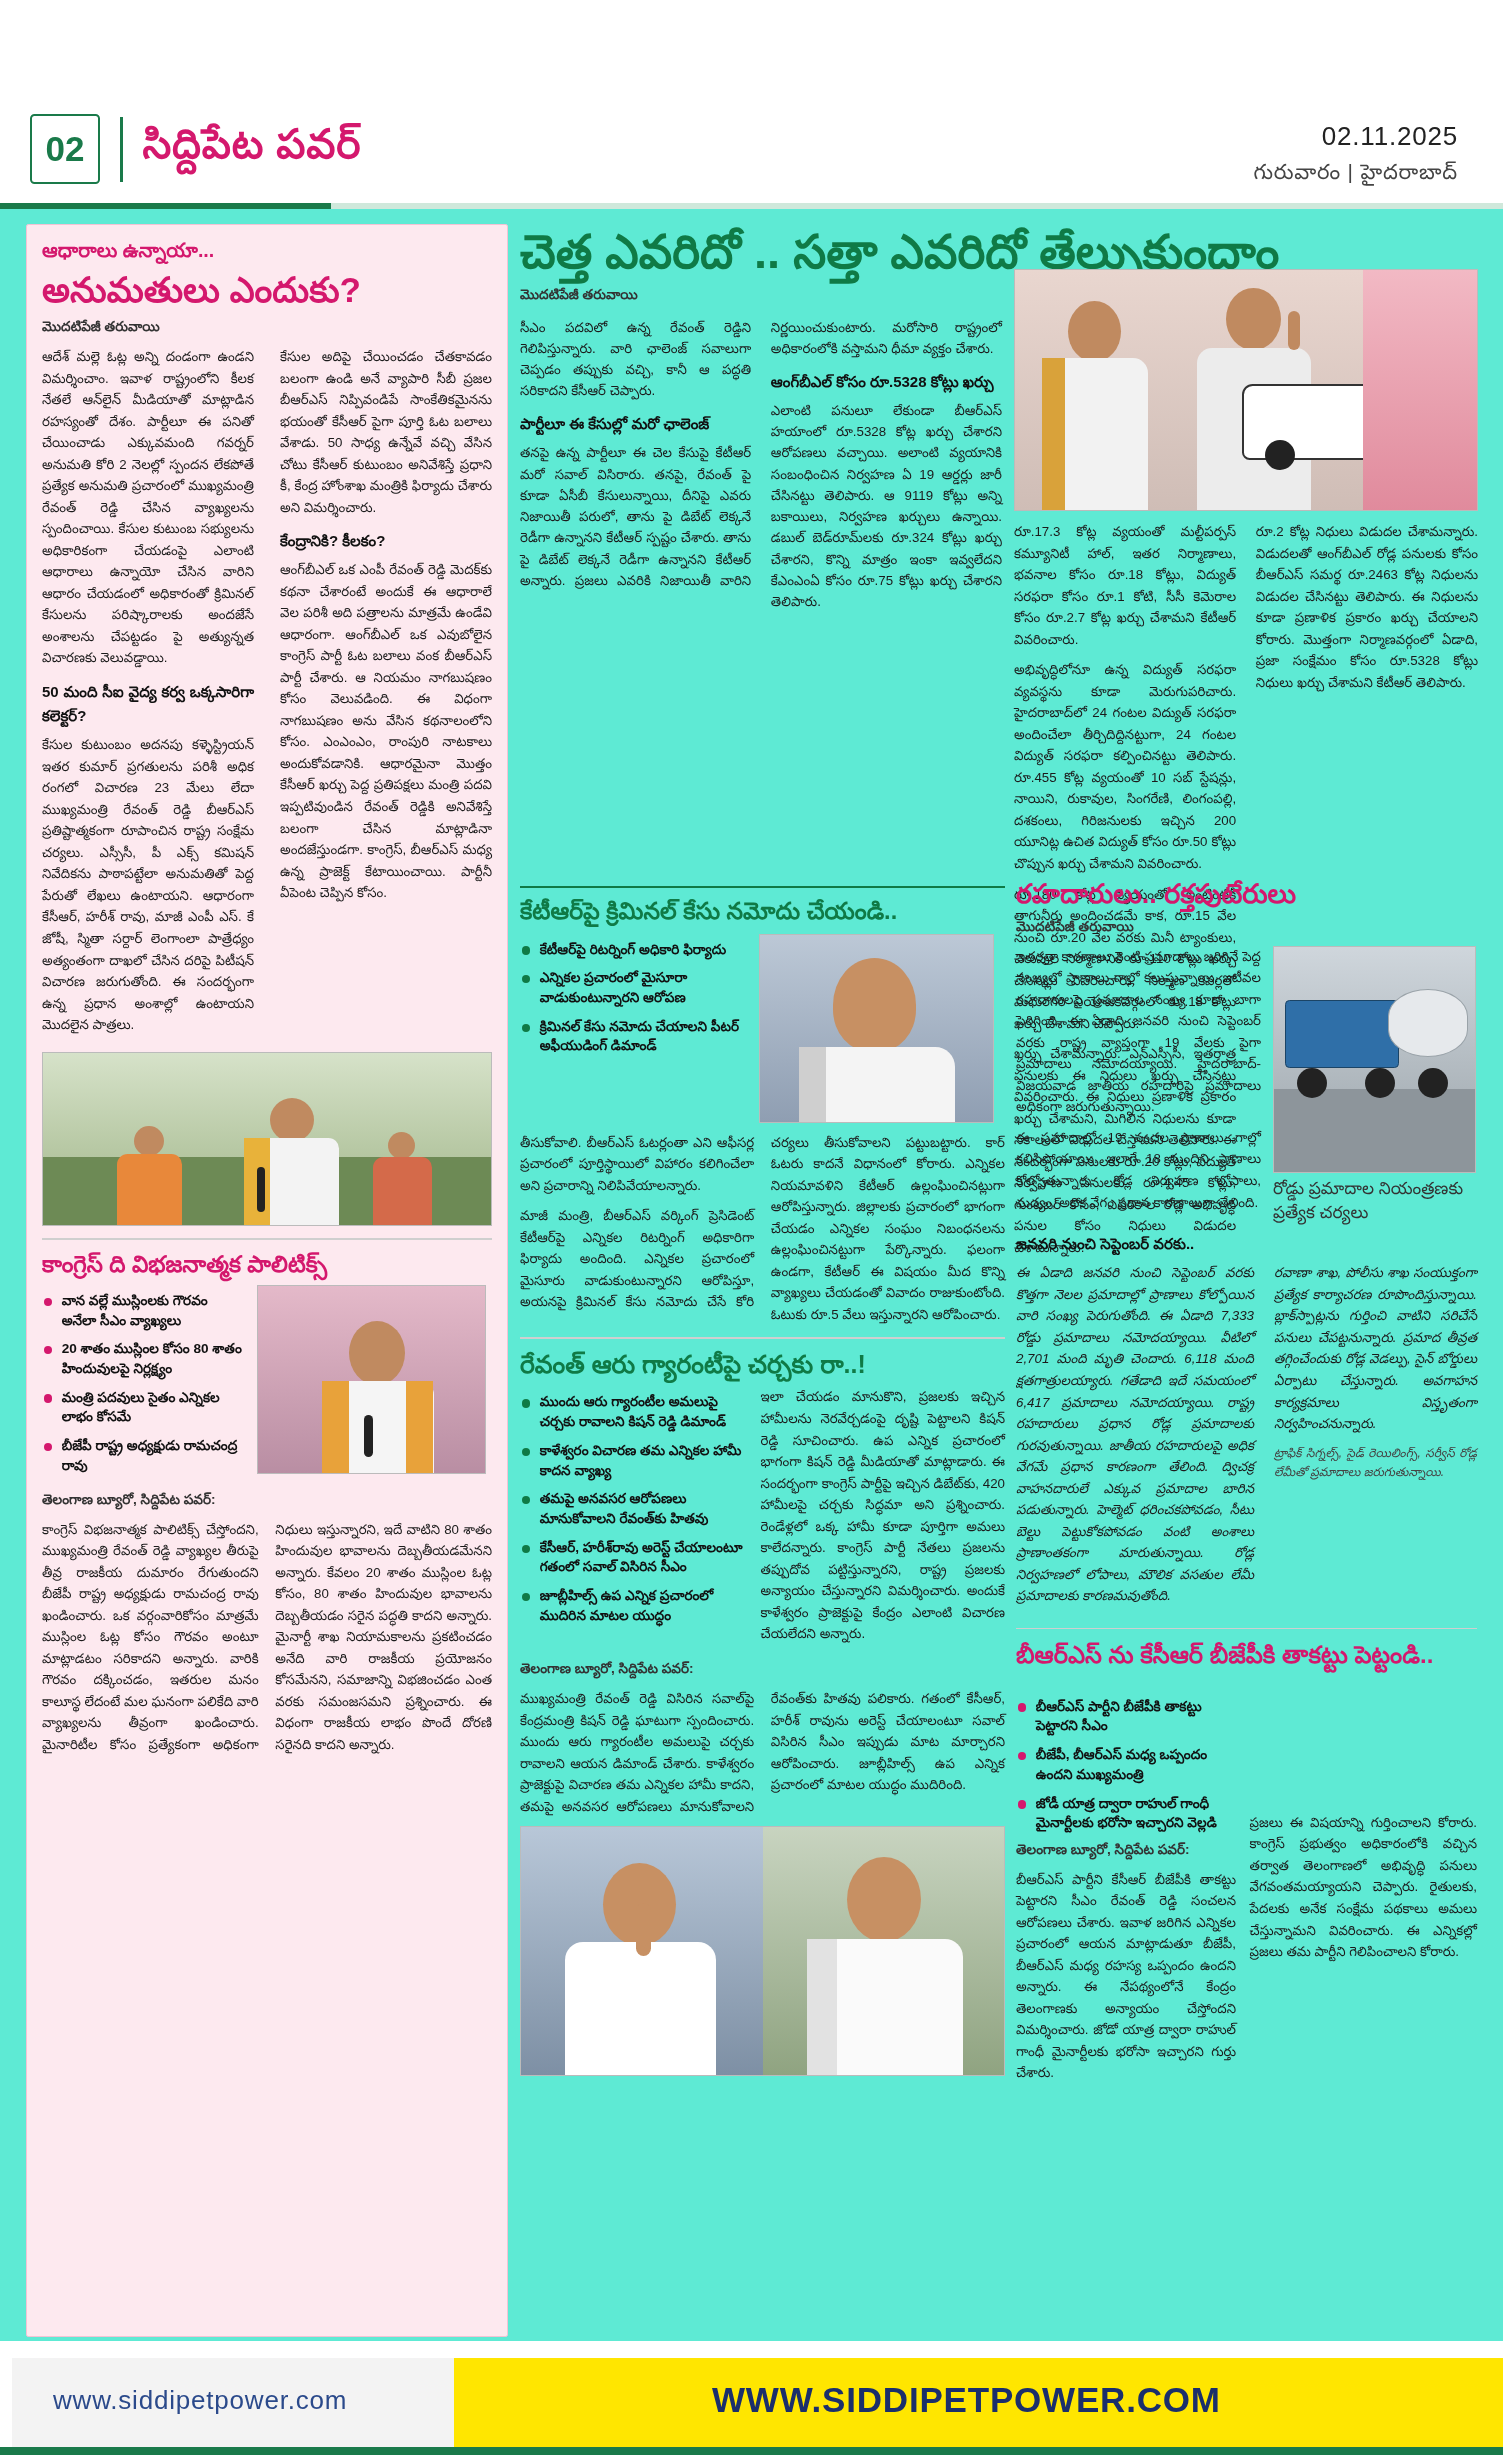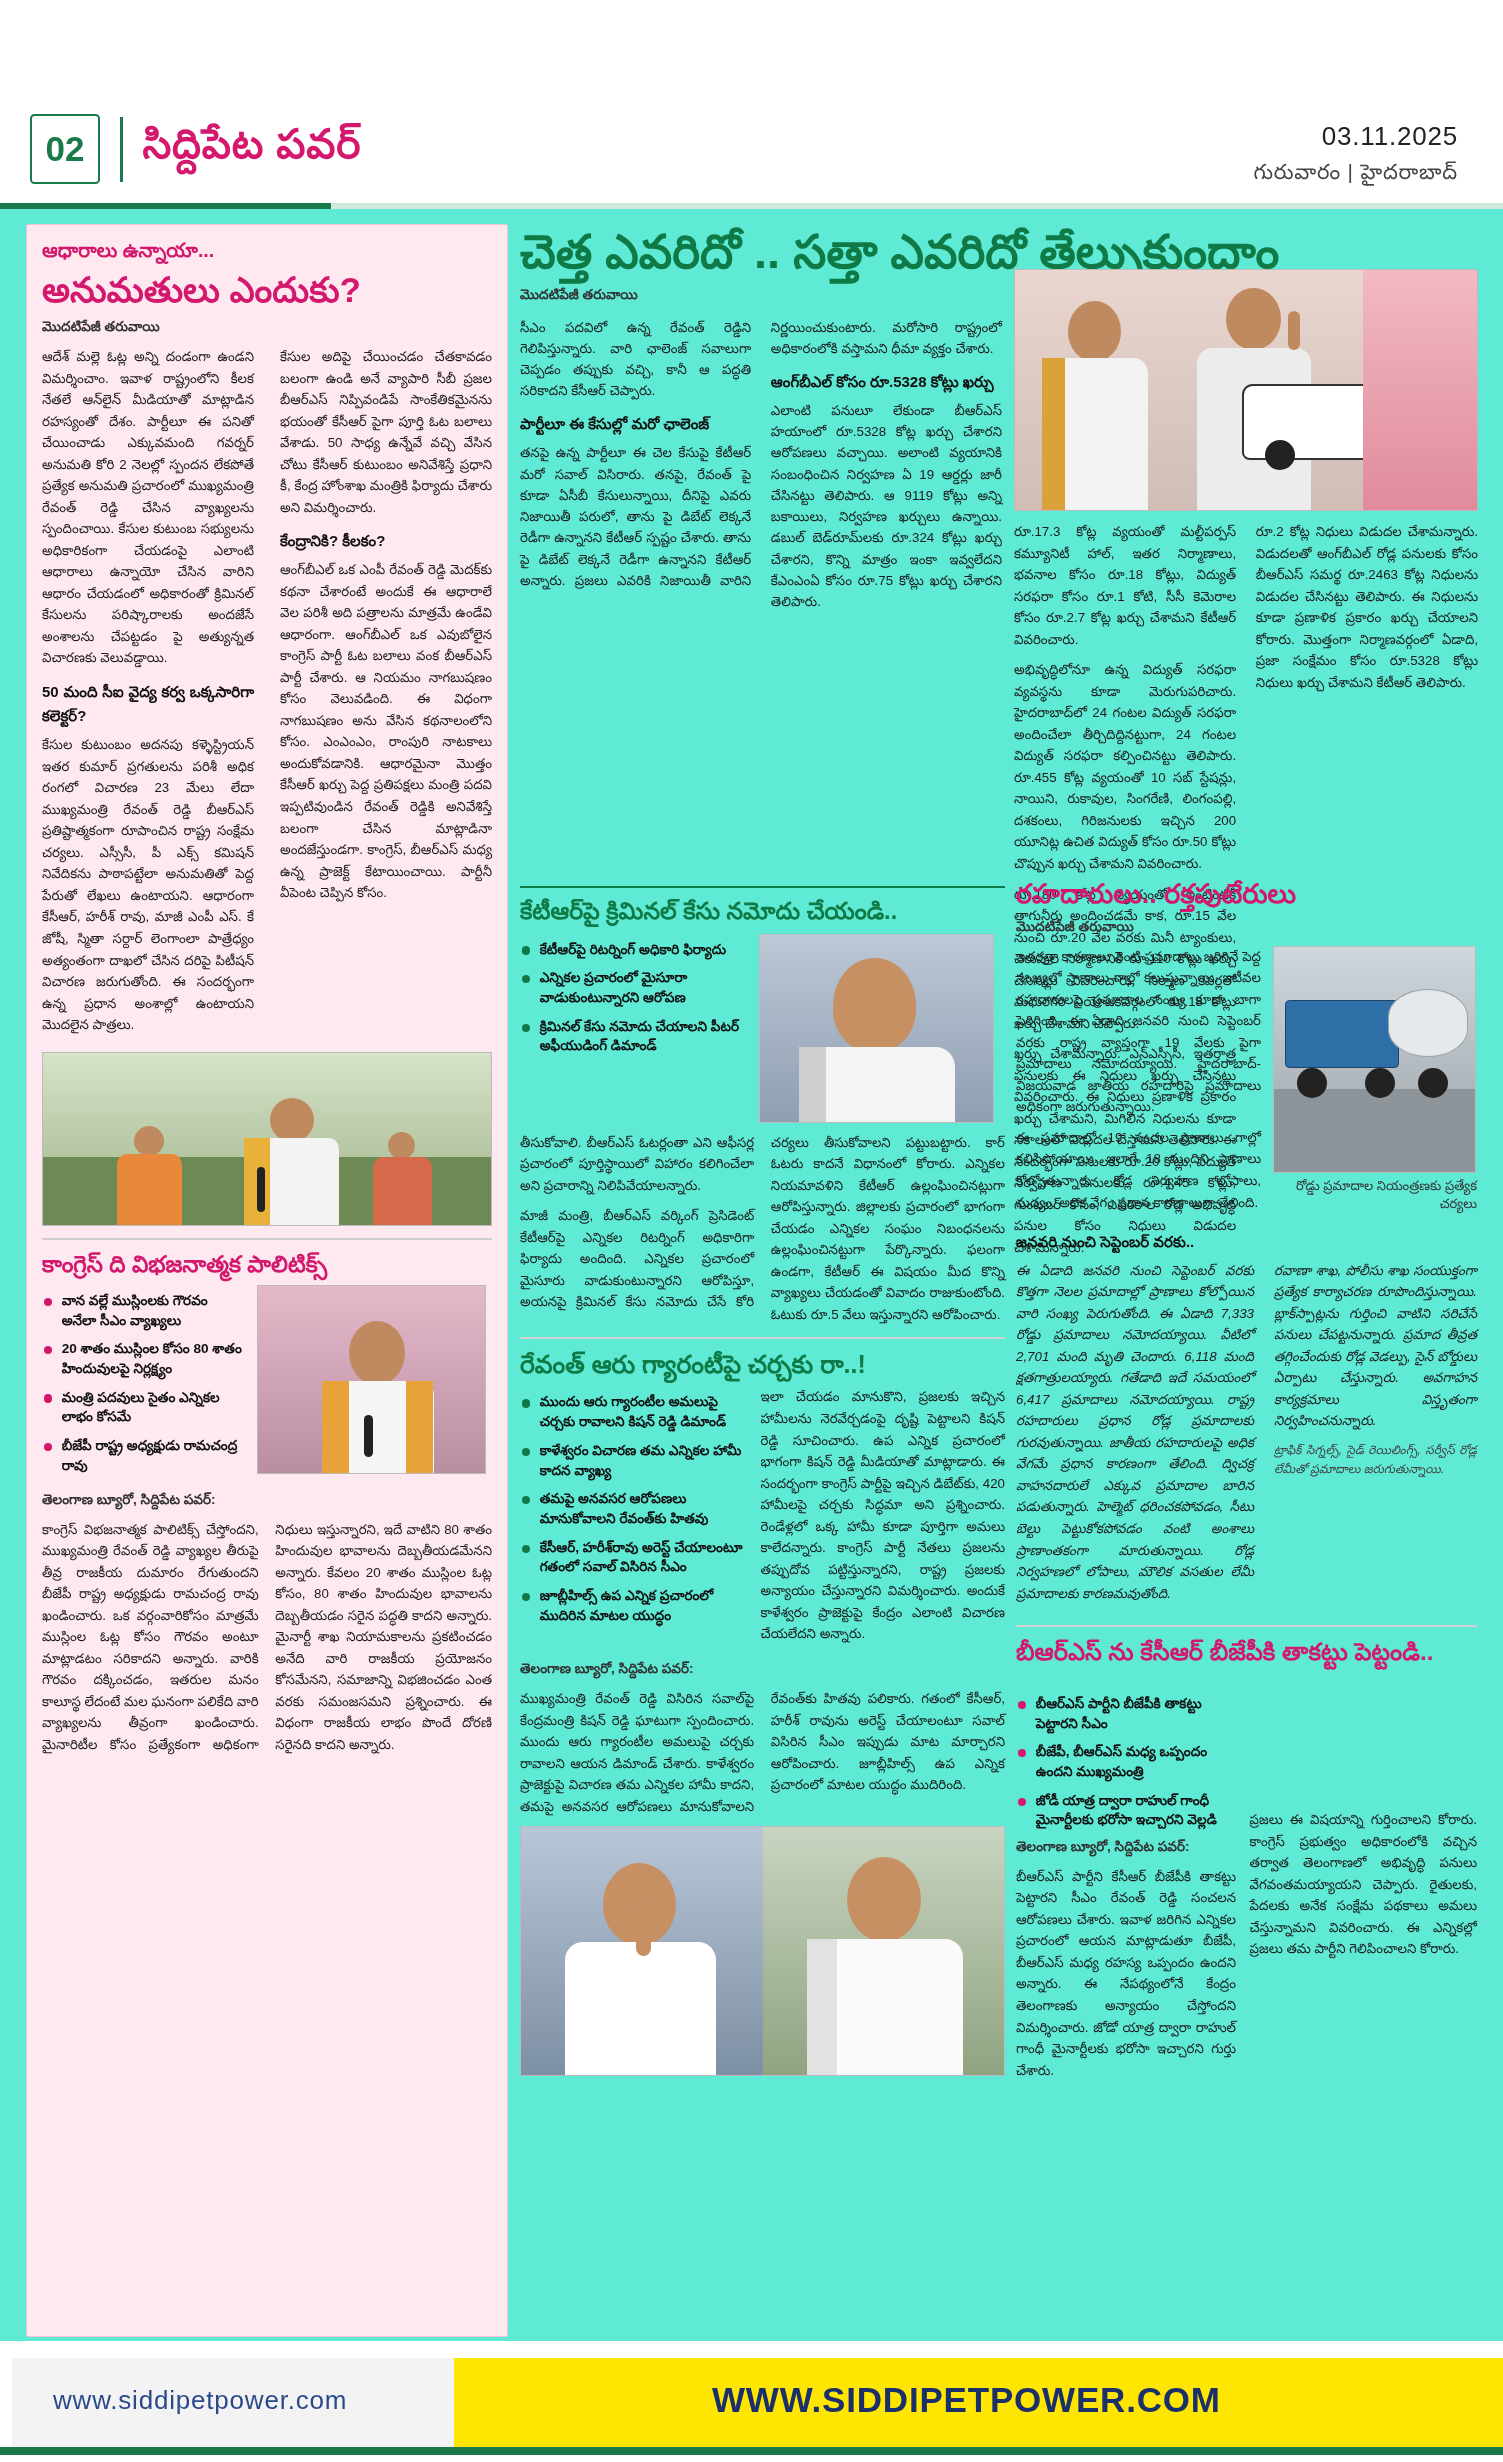--- a/index.html
+++ b/index.html
@@ -82,21 +82,21 @@
   .lead-wrap { position:absolute; left:494px; top:0; width:958px; }
   .lead-body {
     margin-top:10.6px; column-count:2; column-gap:19.7px; width:482px;
     font-size:13.3px; line-height:1.6; text-align:justify; color:#1b1b1b;
   }
   .lead-body p { margin:0 0 9px 0; }
 
   
   .photo { position:relative; overflow:hidden; background:#c9cdd4; border:0.8px solid #bbb; }
   .cap {
-    font-size:13px; color:#333; line-height:1.4; margin-top:4.5px;text-align:right;
+    font-size:17px; color:#333; line-height:1.4; margin-top:4.5px;
   }
 
   
   ul.bul { list-style:none; margin:6px 0 0 0; padding:0; }
   ul.bul li {
     position:relative; padding-left:19.7px; margin-bottom:9px;
     font-size:13.6px; line-height:1.45; color:#111; font-weight:bold;
   }
   ul.bul li:before {
     content:""; position:absolute; left:1.5px; top:6.8px; width:8.3px; height:8.3px;
@@ -168,21 +168,21 @@
 
 <div class="page">
 
   <div class="masthead">
     <div class="mast-left">
       <div class="page-num-box">02</div>
       <div class="mast-divider"></div>
       <div class="mast-title">సిద్దిపేట పవర్</div>
     </div>
     <div class="mast-right">
-      <div class="mast-date">03.11.2025</div>
+      <div class="mast-date">02.11.2025</div>
       <div class="mast-sub">గురువారం | హైదరాబాద్</div>
     </div>
     <div class="mast-rule"></div>
   </div>
 
   <div class="grid">
 
     <div class="col-left">
 
       <div style="font-size:19.7px;color:#d4186d;font-weight:bold;">ఆధారాలు ఉన్నాయా...</div>

